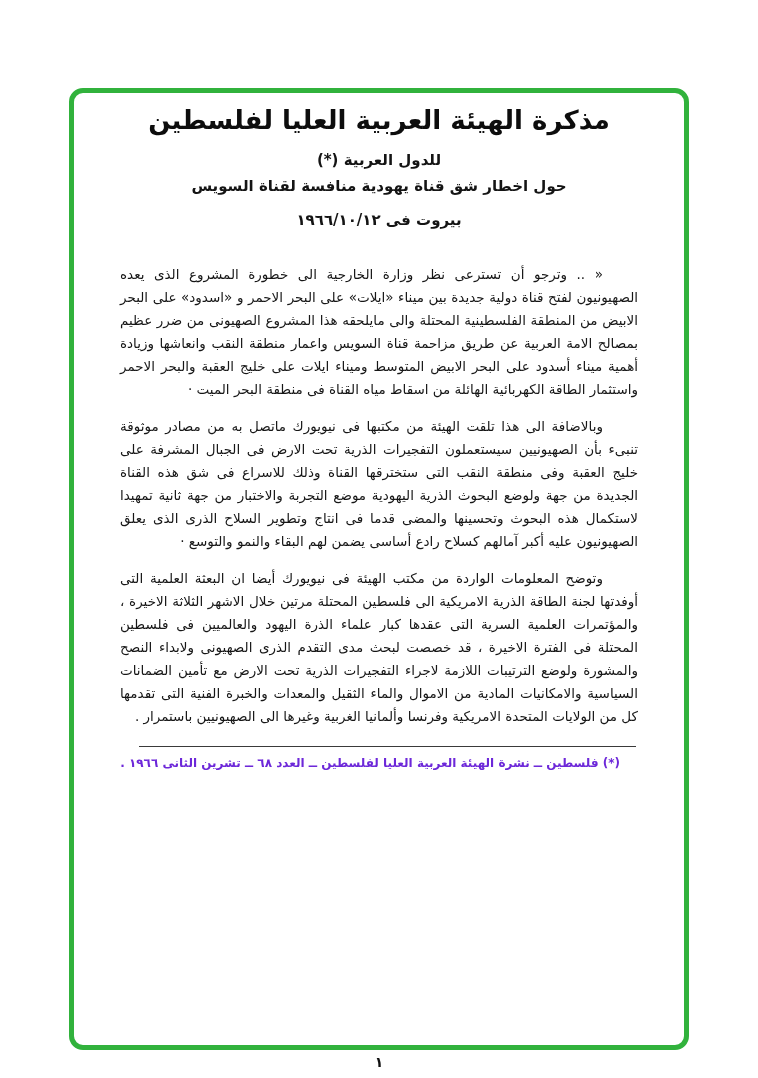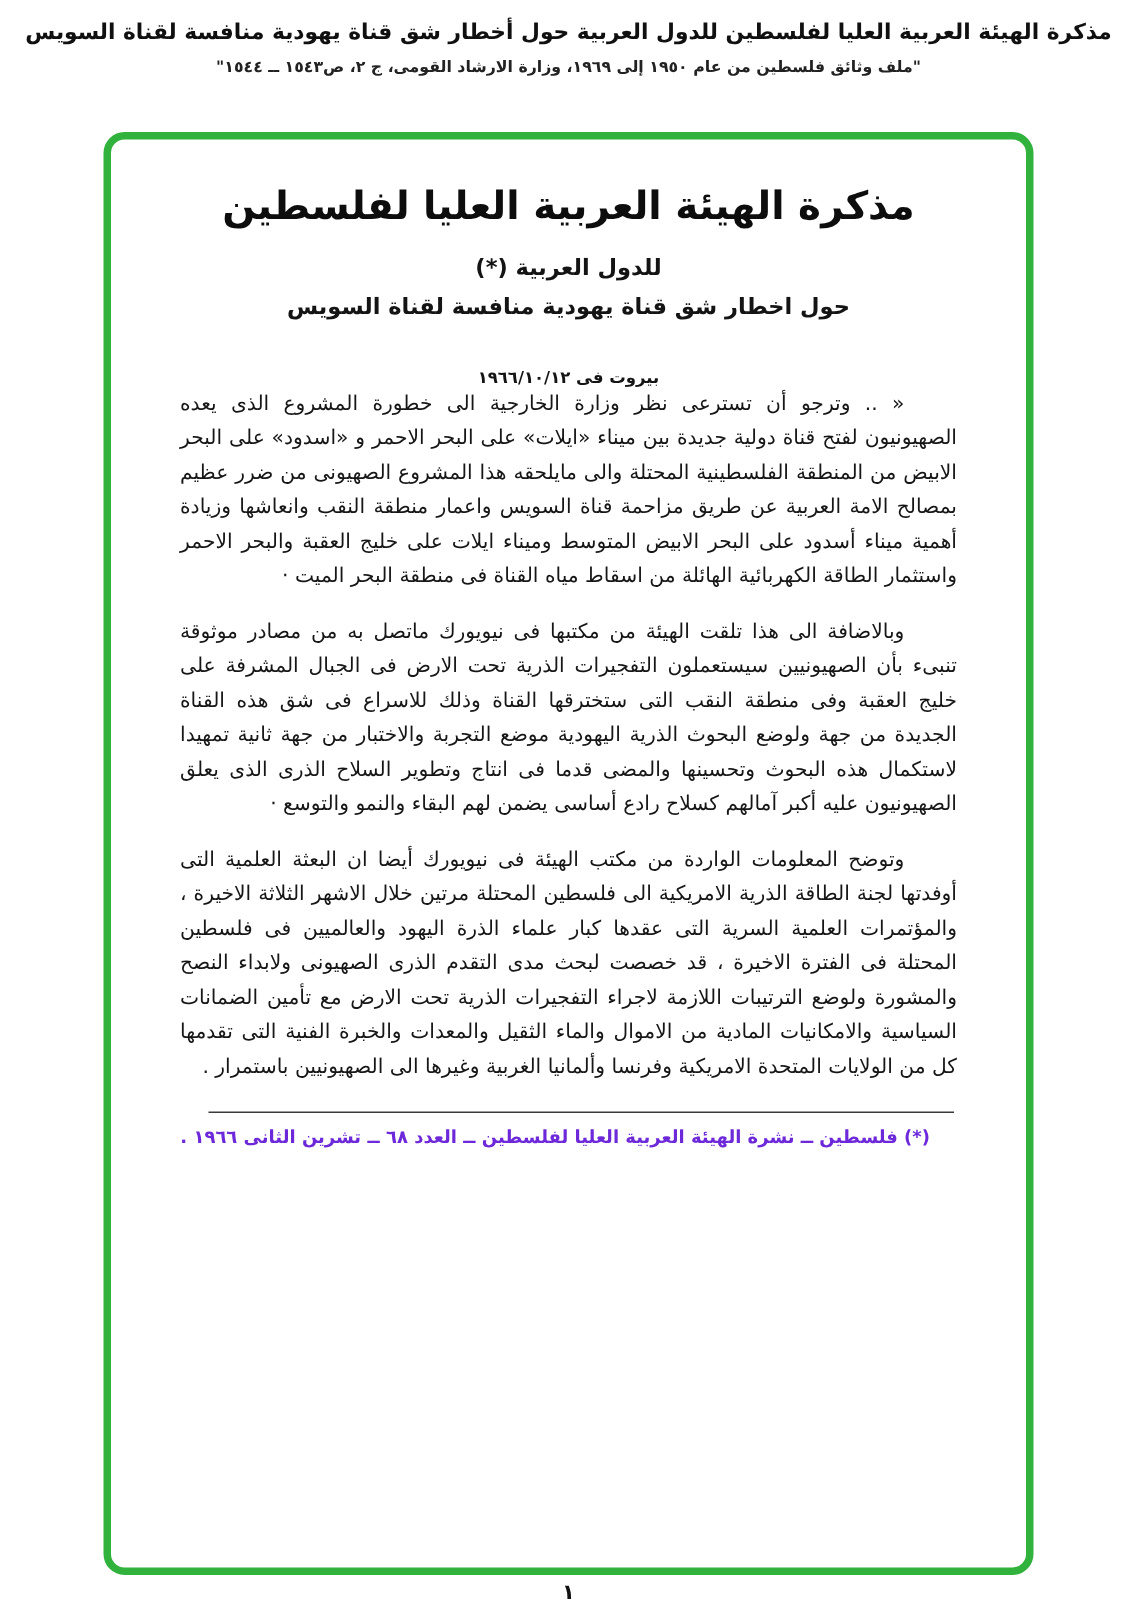--- a/index.html
+++ b/index.html
@@ -38,45 +38,46 @@
   }
   .doc-frame {
     position: absolute;
     top: 88px;
     left: 69px;
     width: 620px;
     height: 962px;
     border: 5px solid #31b23c;
     border-radius: 14px;
     background: #ffffff;
-    padding: 30px 46px 0 46px;
+    padding: 12px 46px 0 46px;
   }
   .doc-title {
     text-align: center;
     font-size: 26px;
     font-weight: bold;
     color: #0d0d0d;
     margin-bottom: 16px;
   }
   .doc-sub1 {
     text-align: center;
     font-size: 15px;
     font-weight: bold;
     margin-bottom: 8px;
   }
   .doc-sub2 {
     text-align: center;
     font-size: 15px;
     font-weight: bold;
-    margin-bottom: 32px;
+    margin-bottom: 16px;
   }
   .doc-date {
     text-align: center;
-    font-size: 11px;
+    font-size: 15px;
     font-weight: bold;
+    margin-bottom: 34px;
   }
   .doc-body p {
     direction: rtl;
     text-align: justify;
     font-size: 13.5px;
     line-height: 23px;
     text-indent: 2.6em;
     margin-bottom: 14px;
     color: #161616;
     font-weight: 400;
@@ -105,24 +106,20 @@
     font-size: 14px;
     font-weight: bold;
     color: #111111;
   }
 </style>
 </head>
 <body>
 
 <div class="page">
 
-  <header class="page-header">
-    <div class="line1">مذكرة الهيئة العربية العليا لفلسطين للدول العربية حول أخطار شق قناة يهودية منافسة لقناة السويس</div>
-    <div class="line2">"ملف وثائق فلسطين من عام ١٩٥٠ إلى ١٩٦٩، وزارة الارشاد القومى، ج ٢، ص١٥٤٣ ــ ١٥٤٤"</div>
-  </header>
 
   <section class="doc-frame" style="border-color: rgb(49, 178, 60);">
     <h1 class="doc-title">مذكرة الهيئة العربية العليا لفلسطين</h1>
     <div class="doc-sub1">للدول العربية (*)</div>
     <div class="doc-sub2">حول اخطار شق قناة يهودية منافسة لقناة السويس</div>
     <div class="doc-date">بيروت فى ١٩٦٦/١٠/١٢</div>
 
     <div class="doc-body">
       <p>« .. وترجو أن تسترعى نظر وزارة الخارجية الى خطورة المشروع الذى يعده الصهيونيون لفتح قناة دولية جديدة بين ميناء «ايلات» على البحر الاحمر و «اسدود» على البحر الابيض من المنطقة الفلسطينية المحتلة والى مايلحقه هذا المشروع الصهيونى من ضرر عظيم بمصالح الامة العربية عن طريق مزاحمة قناة السويس واعمار منطقة النقب وانعاشها وزيادة أهمية ميناء أسدود على البحر الابيض المتوسط وميناء ايلات على خليج العقبة والبحر الاحمر واستثمار الطاقة الكهربائية الهائلة من اسقاط مياه القناة فى منطقة البحر الميت ·</p>
       <p>وبالاضافة الى هذا تلقت الهيئة من مكتبها فى نيويورك ماتصل به من مصادر موثوقة تنبىء بأن الصهيونيين سيستعملون التفجيرات الذرية تحت الارض فى الجبال المشرفة على خليج العقبة وفى منطقة النقب التى ستخترقها القناة وذلك للاسراع فى شق هذه القناة الجديدة من جهة ولوضع البحوث الذرية اليهودية موضع التجربة والاختبار من جهة ثانية تمهيدا لاستكمال هذه البحوث وتحسينها والمضى قدما فى انتاج وتطوير السلاح الذرى الذى يعلق الصهيونيون عليه أكبر آمالهم كسلاح رادع أساسى يضمن لهم البقاء والنمو والتوسع ·</p>

